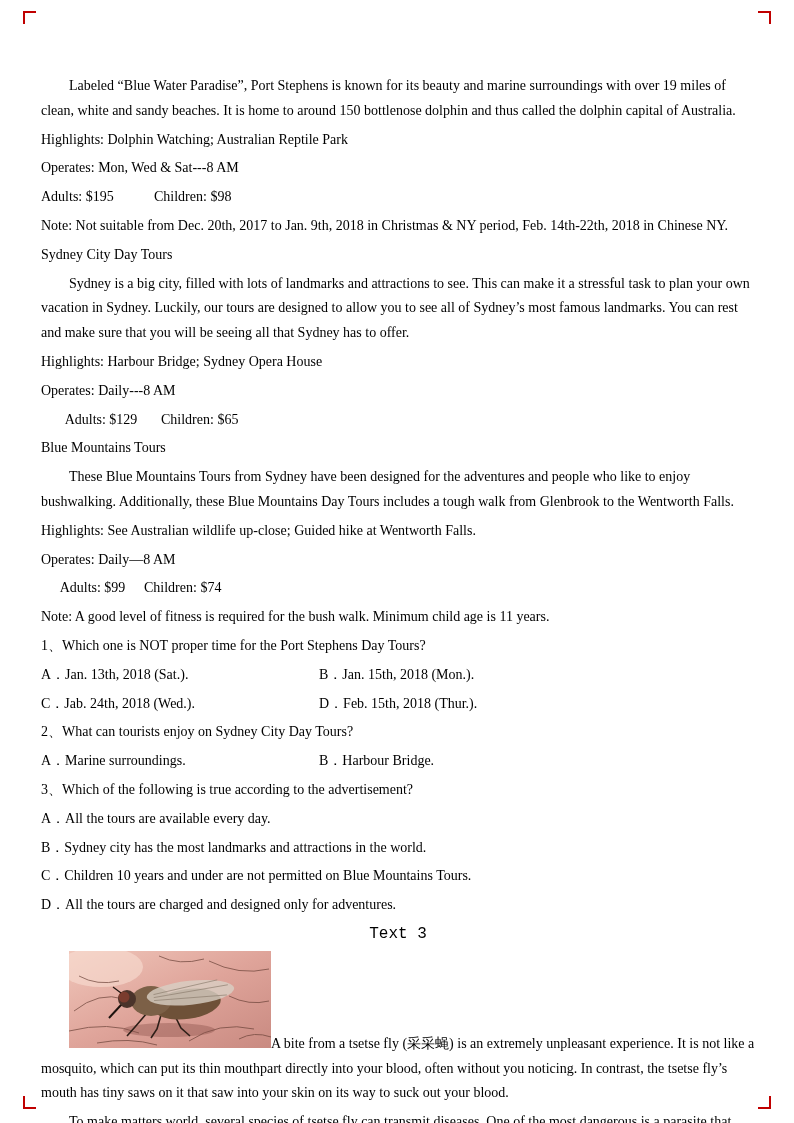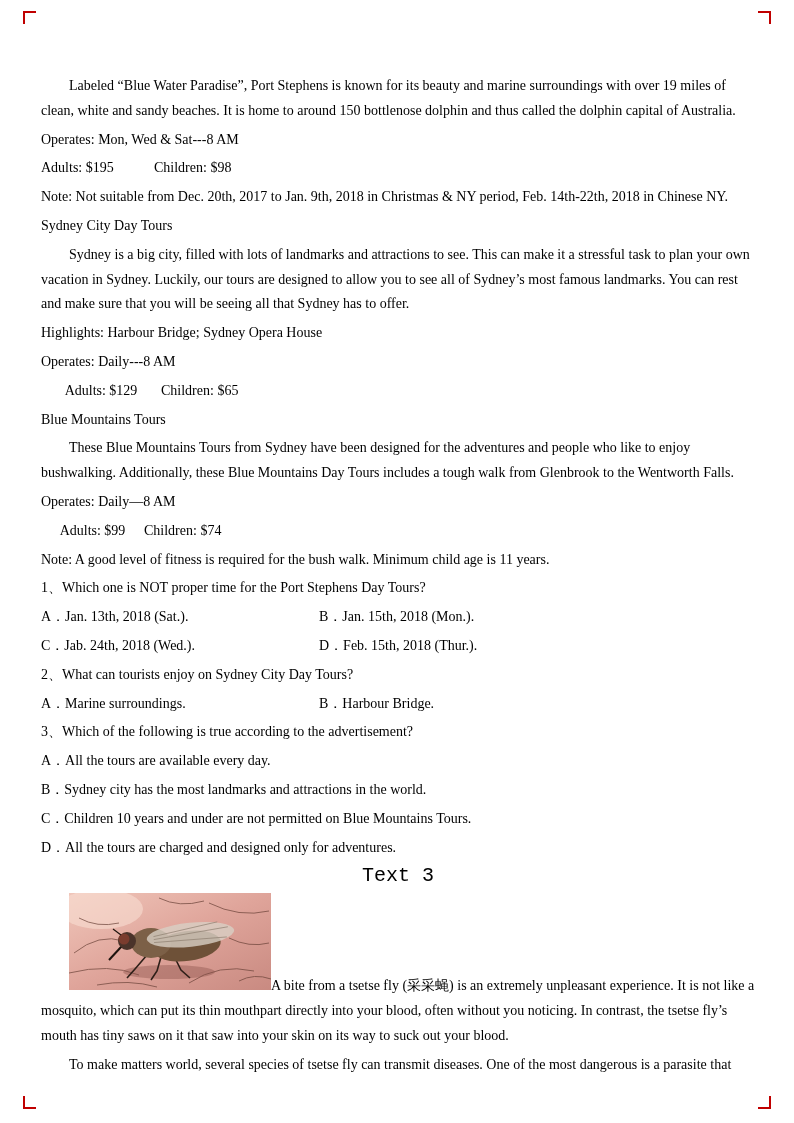--- a/index.html
+++ b/index.html
@@ -34,21 +34,21 @@
   .gap-1 { min-width: 113px; }
   .gap-2 { min-width: 120px; text-align: center; }
   .gap-3 { min-width: 103px; text-align: center; }
 
   .opt-left { display: inline-block; min-width: 278px; }
 
   .text3-heading {
     margin: 0;
     text-align: center;
     font-family: "Liberation Mono", "DejaVu Sans Mono", monospace;
-    font-size: 20px;
+    font-size: 16px;
     line-height: 24.8px;
   }
 
   .fly-img {
     display: inline-block;
     width: 202px; height: 97px;
     line-height: 0;
     vertical-align: baseline;
   }
   .fly-img svg { display: block; }
@@ -59,32 +59,34 @@
 <div class="page">
 
   <div class="crop tl"></div>
   <div class="crop tr"></div>
   <div class="crop bl"></div>
   <div class="crop br"></div>
 
   <div class="content">
 
     <p class="para indent">Labeled “Blue Water Paradise”, Port Stephens is known for its beauty and marine surroundings with over 19 miles of clean, white and sandy beaches. It is home to around 150 bottlenose dolphin and thus called the dolphin capital of Australia.</p>
+    <p class="para nowrap">Highlights: Dolphin Watching; Australian Reptile Park</p>
     <p class="para nowrap">Operates: Mon, Wed &amp; Sat---8 AM</p>
     <p class="para nowrap"><span class="price-left gap-1">Adults: $195</span><span>Children: $98</span></p>
     <p class="para nowrap">Note: Not suitable from Dec. 20th, 2017 to Jan. 9th, 2018 in Christmas &amp; NY period, Feb. 14th-22th, 2018 in Chinese NY.</p>
 
     <p class="para nowrap">Sydney City Day Tours</p>
     <p class="para indent">Sydney is a big city, filled with lots of landmarks and attractions to see. This can make it a stressful task to plan your own vacation in Sydney. Luckily, our tours are designed to allow you to see all of Sydney’s most famous landmarks. You can rest and make sure that you will be seeing all that Sydney has to offer.</p>
     <p class="para nowrap">Highlights: Harbour Bridge; Sydney Opera House</p>
     <p class="para nowrap">Operates: Daily---8 AM</p>
     <p class="para nowrap"><span class="price-left gap-2">Adults: $129</span><span>Children: $65</span></p>
 
     <p class="para nowrap">Blue Mountains Tours</p>
     <p class="para indent">These Blue Mountains Tours from Sydney have been designed for the adventures and people who like to enjoy bushwalking. Additionally, these Blue Mountains Day Tours includes a tough walk from Glenbrook to the Wentworth Falls.</p>
+    <p class="para nowrap">Highlights: See Australian wildlife up-close; Guided hike at Wentworth Falls.</p>
     <p class="para nowrap">Operates: Daily—8 AM</p>
     <p class="para nowrap"><span class="price-left gap-3">Adults: $99</span><span>Children: $74</span></p>
     <p class="para nowrap">Note: A good level of fitness is required for the bush walk. Minimum child age is 11 years.</p>
 
     <p class="para nowrap">1、Which one is NOT proper time for the Port Stephens Day Tours?</p>
     <p class="para nowrap"><span class="opt-left">A．Jan. 13th, 2018 (Sat.).</span><span>B．Jan. 15th, 2018 (Mon.).</span></p>
     <p class="para nowrap"><span class="opt-left">C．Jab. 24th, 2018 (Wed.).</span><span>D．Feb. 15th, 2018 (Thur.).</span></p>
 
     <p class="para nowrap">2、What can tourists enjoy on Sydney City Day Tours?</p>
     <p class="para nowrap"><span class="opt-left">A．Marine surroundings.</span><span>B．Harbour Bridge.</span></p>

